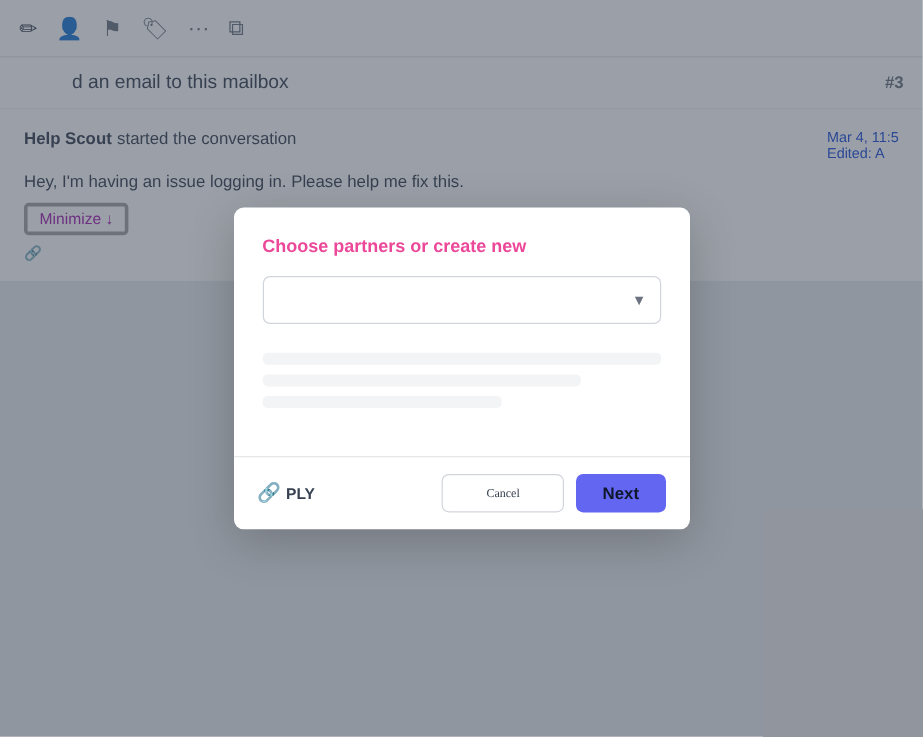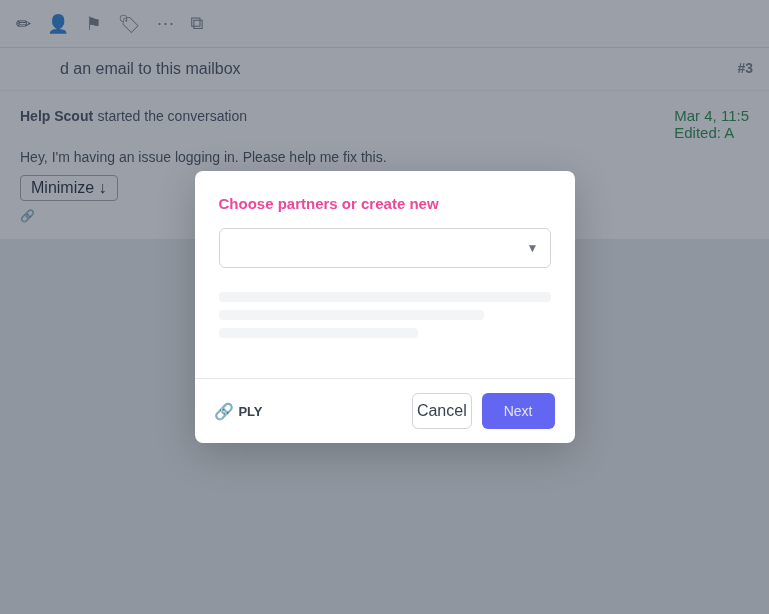--- a/index.html
+++ b/index.html
@@ -68,37 +68,37 @@
       font-weight: 700;
       color: #374151;
       font-size: 14px;
     }
     .sender-rest {
       font-weight: 400;
       color: #374151;
       font-size: 14px;
     }
     .msg-date {
-      font-size: 15px;
-      color: #15803d;
+      font-size: 12px;
+      color: #1d4ed8;
     }
     .msg-body {
       font-size: 14px;
       color: #374151;
       margin-bottom: 10px;
     }
     .minimize-btn {
       display: inline-flex;
       align-items: center;
       gap: 4px;
-      border: 1px solid #a3a3a3;
+      border: 3px solid #a3a3a3;
       border-radius: 4px;
       padding: 3px 10px;
-      font-size: 16px;
-      color: #0f172a;
+      font-size: 13px;
+      color: #a21caf;
       background: #fff;
       cursor: pointer;
     }
     .edited-note {
       font-size: 12px;
       color: #9ca3af;
       display: flex;
       align-items: center;
       gap: 4px;
       margin-top: 8px;
@@ -196,37 +196,38 @@
       color: #374151;
     }
     .ply-icon {
       font-size: 16px;
     }
     .footer-buttons {
       display: flex;
       gap: 10px;
     }
     .btn-cancel {
-      padding: 8px 4px;
+      padding: 8px 36px;
       border: 1px solid #d1d5db;
       border-radius: 6px;
       background: #fff;
       color: #374151;
-      font-size: 16px;
+      font-size: 10px;
       font-weight: 500;
       cursor: pointer;
+      font-family: Liberation Serif, serif;
     }
     .btn-next {
       padding: 8px 22px;
       border: none;
       border-radius: 6px;
       background: #6366f1;
-      color: #e5e5e5;
-      font-size: 14px;
-      font-weight: 400;
+      color: #0f172a;
+      font-size: 14px;
+      font-weight: 700;
       cursor: pointer;
     }
   </style>
 </head>
 <body>
 
 <div class="main-content">
 
   <div class="toolbar">
     <span class="toolbar-icon active">✏</span>

